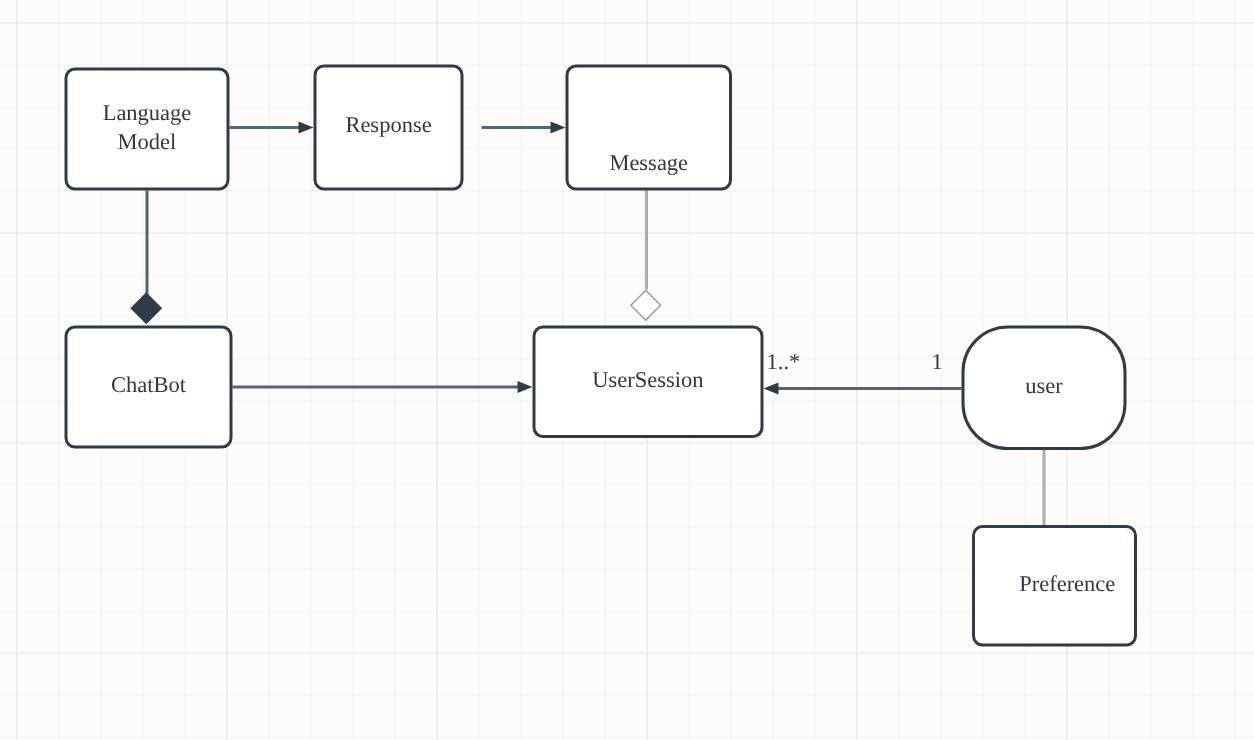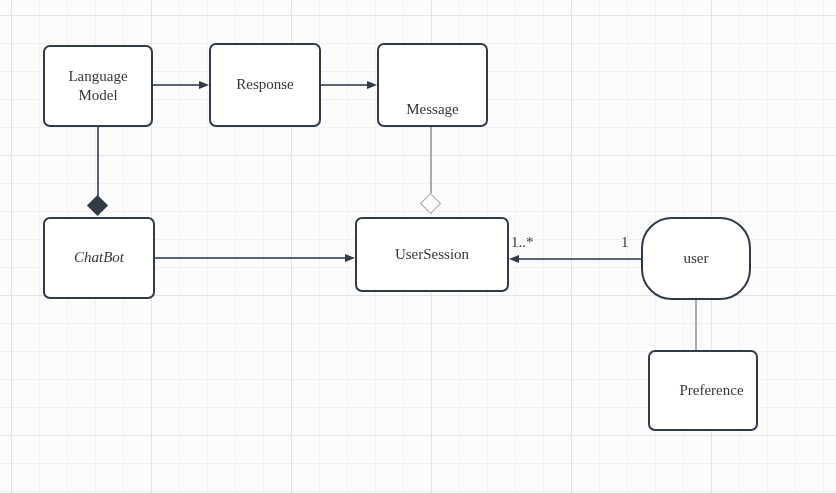--- a/index.html
+++ b/index.html
@@ -92,29 +92,29 @@
   <div class="arrow-left" style="left:509px; top:255px;"></div>
   <div class="edge-label" style="left:511px; top:234px;">1..*</div>
   <div class="edge-label" style="left:621px; top:234px;">1</div>
 
   <div class="vline gray" style="left:695px; top:300px; height:50px;"></div>
 
   <div class="node" style="left:43px; top:45px; width:110px; height:82px;justify-content:center;">
     <span>Language Model</span>
   </div>
 
-  <div class="node" style="left:209px; top:43px; width:112px; height:84px;">
+  <div class="node" style="left:209px; top:43px; width:100px; height:84px;">
     <span>Response</span>
   </div>
 
   <div class="node" style="left:377px; top:43px; width:111px; height:84px;align-items:flex-end;">
     <span>Message</span>
   </div>
 
-  <div class="node" style="left:43px; top:217px; width:112px; height:82px;font-style:italic;">
+  <div class="node" style="left:43px; top:217px; width:112px; height:82px;">
     <span>ChatBot</span>
   </div>
 
   <div class="node" style="left:355px; top:217px; width:154px; height:75px;">
     <span>UserSession</span>
   </div>
 
   <div class="node" style="left:641px; top:217px; width:110px; height:83px;border-radius:31px;">
     <span>user</span>
   </div>

